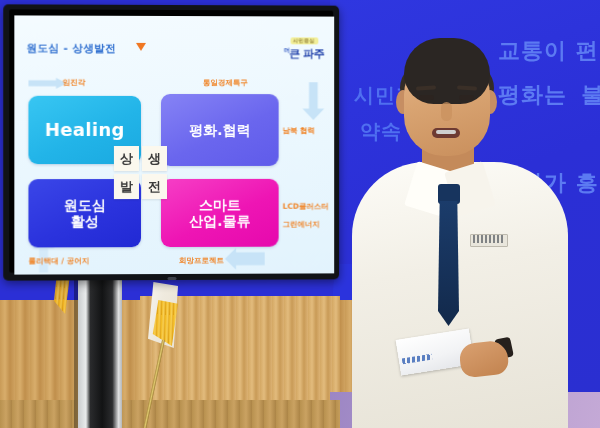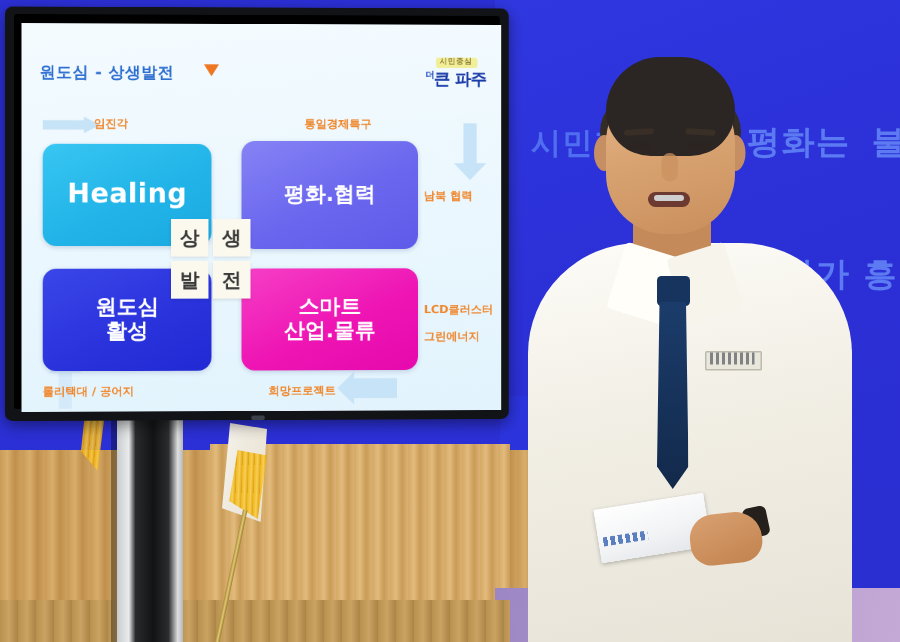--- a/index.html
+++ b/index.html
@@ -166,25 +166,27 @@
 <div class="stage">
 
   <div class="wall-blue-left"></div>
   <div class="wall-blue"></div>
   <div class="blue-panel-low"></div>
   <div class="wall-wood"></div>
   <div class="wall-wood2"></div>
   <div class="floor"></div>
   <div class="floor-wood"></div>
 
+  <div class="wtext wt-r" style="left:498px;top:36px;">교통이 편</div>
   <div class="wtext wt-r" style="left:498px;top:80px;font-family:Liberation Mono, monospace;">평화는 불</div>
   <div class="wtext wt-r" style="left:498px;top:168px;">문화가 흥</div>
   <div class="wtext wt-r" style="left:508px;top:212px;">은 가</div>
 
   <div class="wtext wt-l" style="left:354px;top:82px;">시민과</div>
+  <div class="wtext wt-l" style="left:360px;top:118px;">약속</div>
 
   <div class="flag-fringe2"></div>
   <div class="flag-cloth"></div>
   <div class="flag-fringe"></div>
   <div class="flag-pole"></div>
 
   <div class="person">
     <div class="arm-l"></div>
     <div class="arm-r"></div>
     <div class="shoulders"></div>

